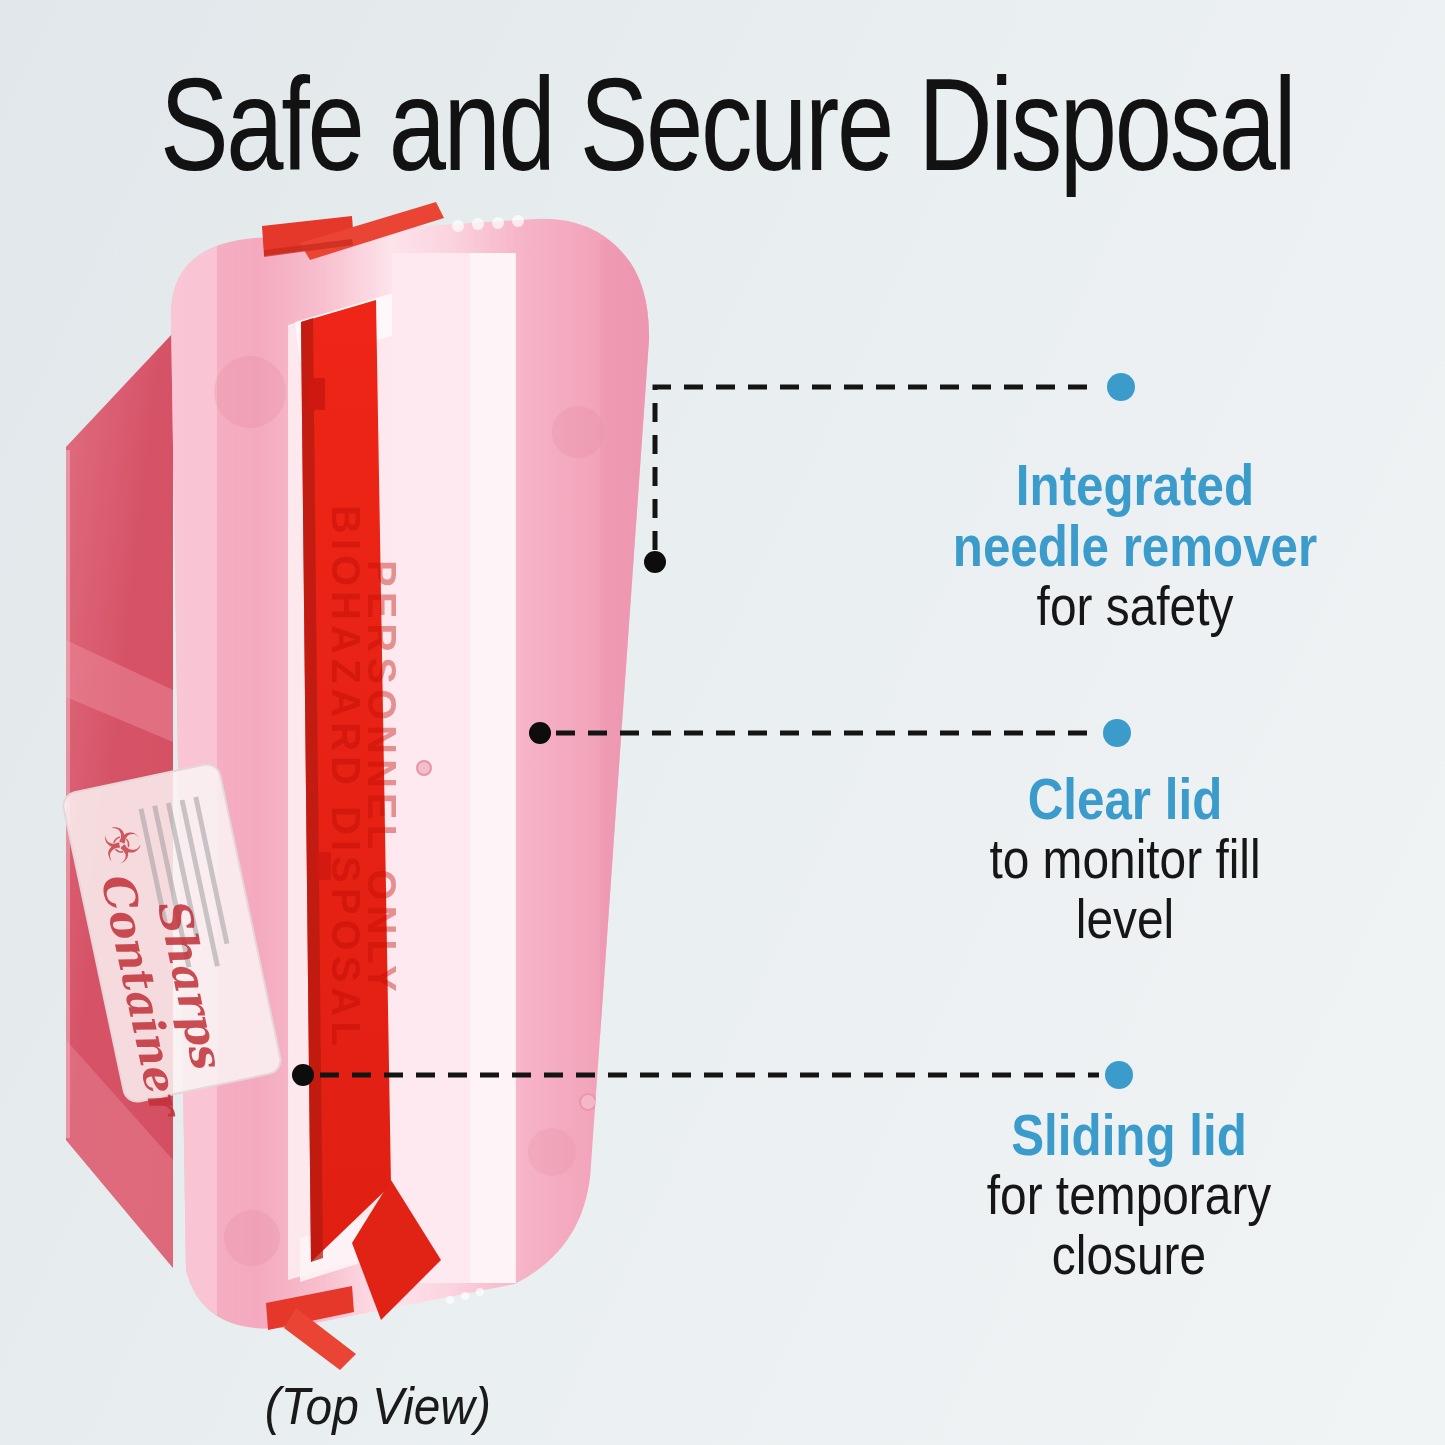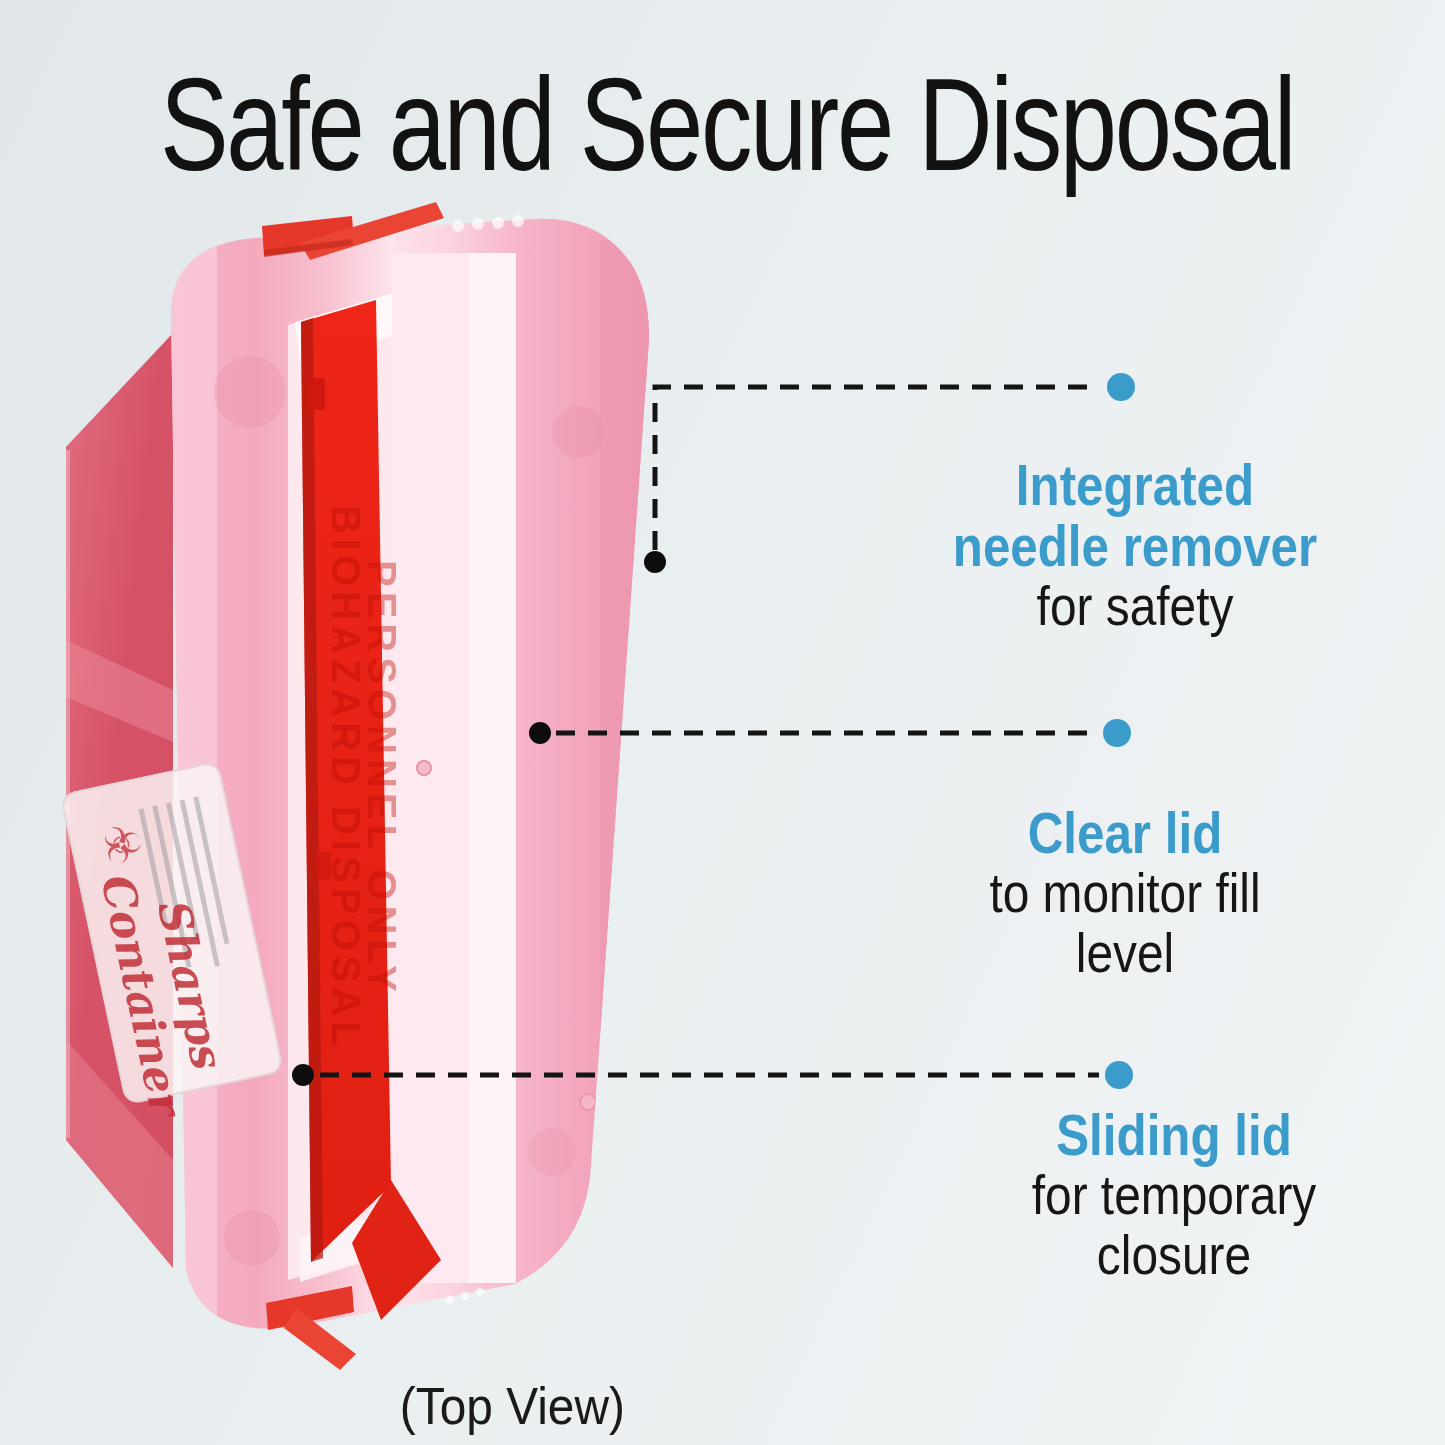--- a/index.html
+++ b/index.html
@@ -20,25 +20,25 @@
   .callout{position:absolute;text-align:center;}
   .co-b{
     font-weight:700;color:#3b9ccc;font-size:58px;line-height:61px;
     transform:scaleX(.85);transform-origin:center;white-space:nowrap;
   }
   .co-p{
     font-weight:400;color:#161616;font-size:55px;line-height:60px;
     transform:scaleX(.87);transform-origin:center;white-space:nowrap;
   }
   #callout-needle{left:880px;top:410px;width:510px;margin-top:44px;}
-  #callout-clear{left:880px;top:768px;width:490px;margin-top:34px;}
-  #callout-sliding{left:929px;top:1104px;width:490px;}
+  #callout-clear{left:880px;top:768px;width:490px;}
+  #callout-sliding{left:884px;top:1104px;width:490px;}
   .view-caption{
-    position:absolute;left:255px;top:1376px;width:380px;text-align:right;
-    font-size:52px;color:#1a1a1a;
+    position:absolute;left:255px;top:1376px;width:380px;text-align:left;
+    font-style:italic;font-size:52px;color:#1a1a1a;
   }
   .caption-inner{display:inline-block;transform:scaleX(.92);transform-origin:center;white-space:nowrap;}
 </style>
 </head>
 <body>
 
 <div class="canvas">
 
   <h1 class="page-title"><span class="title-inner">Safe and Secure Disposal</span></h1>
 

